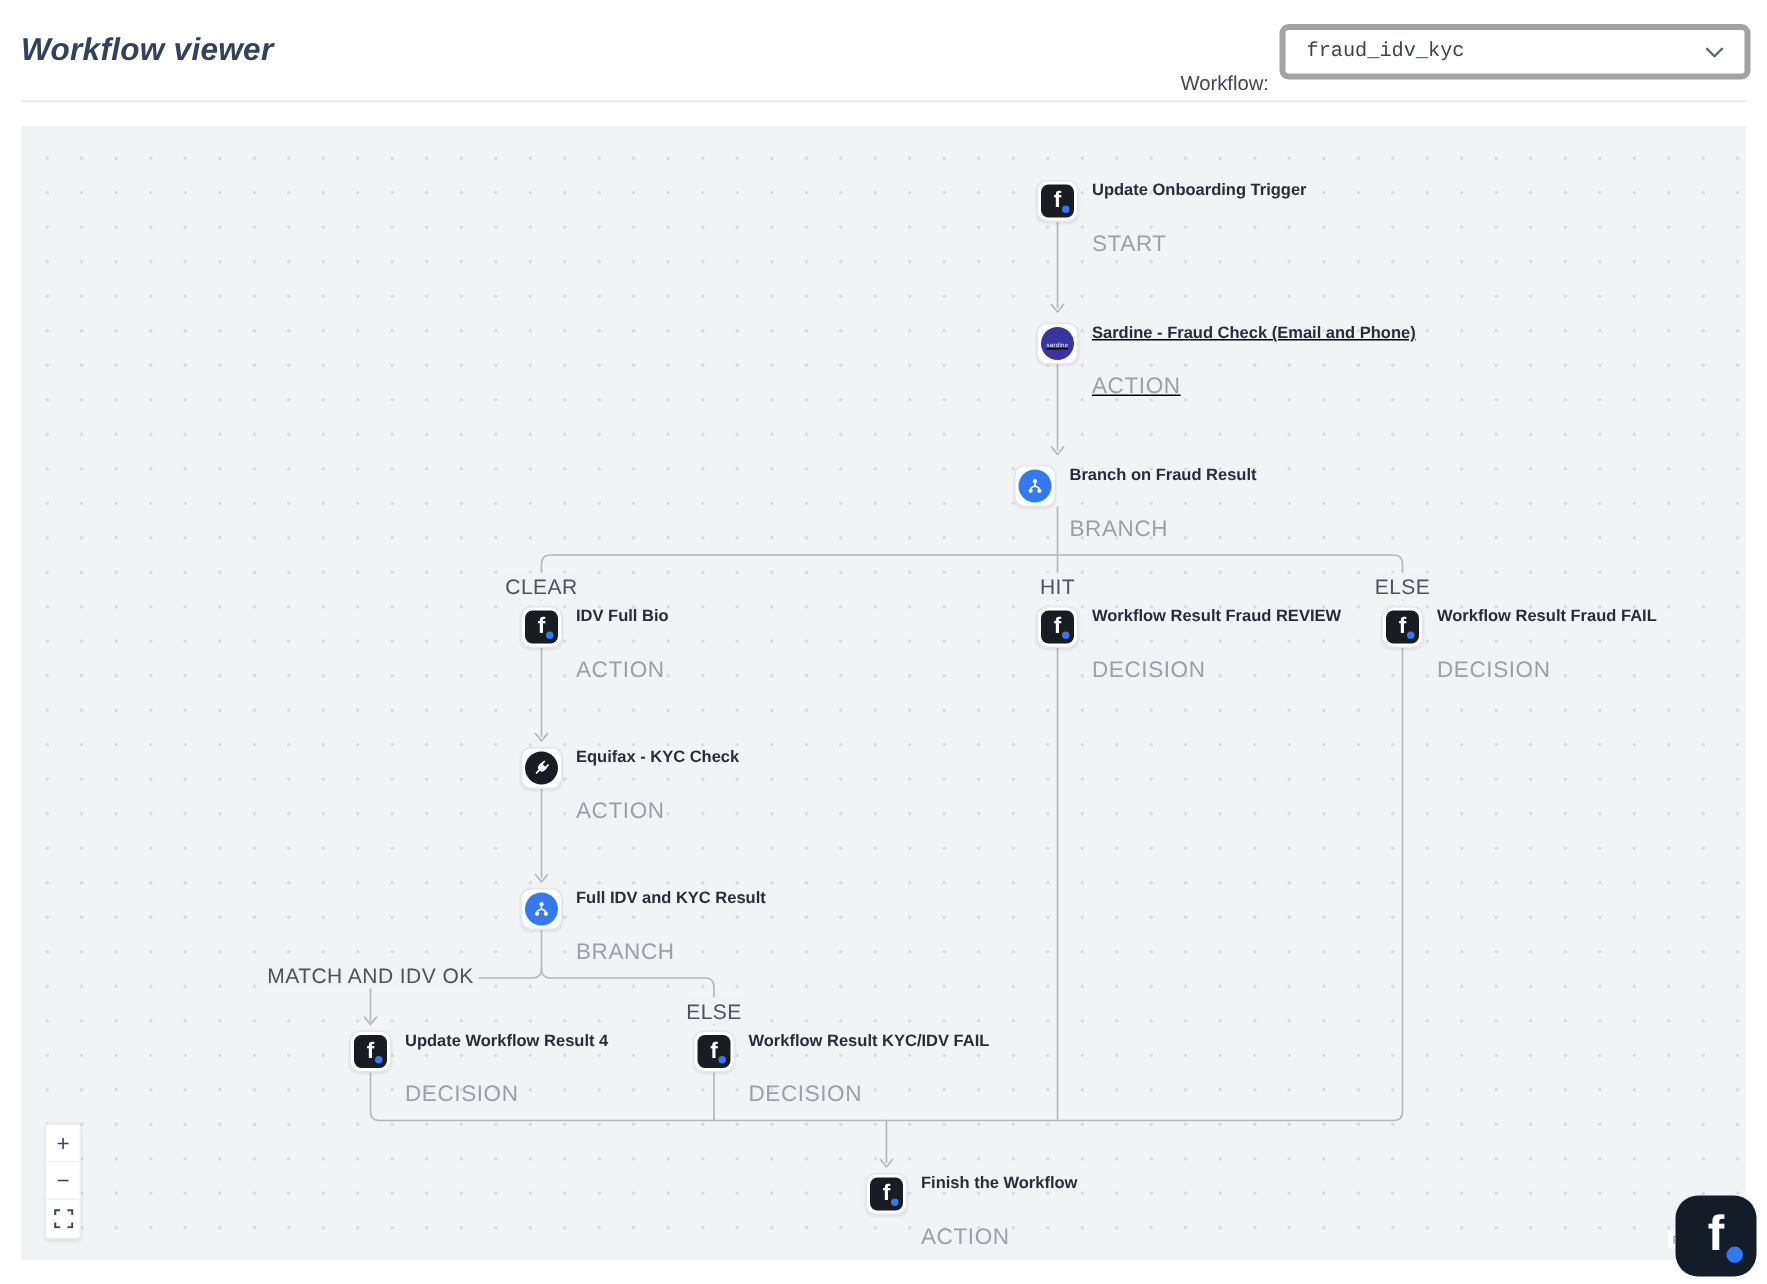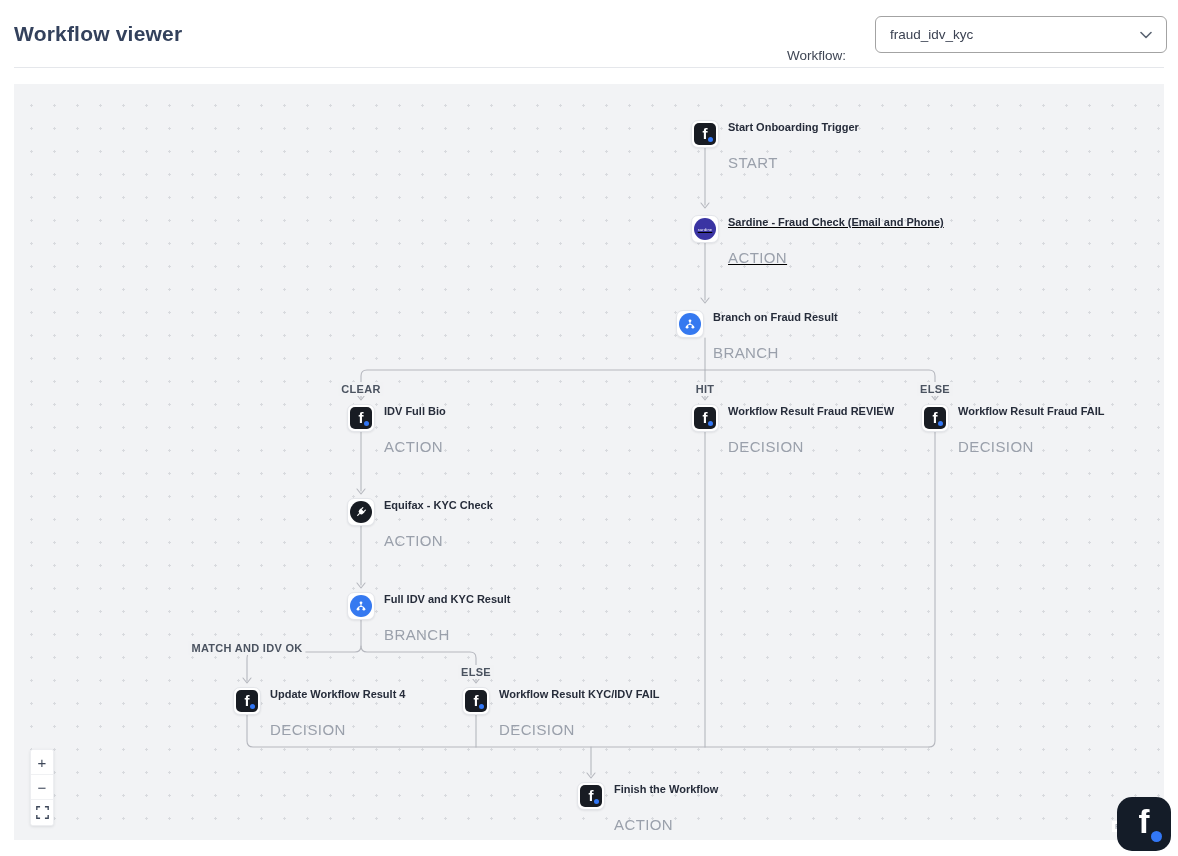--- a/index.html
+++ b/index.html
@@ -3,25 +3,25 @@
 <meta charset="utf-8">
 <style>
   * { margin:0; padding:0; box-sizing:border-box; }
   html,body { width:1178px; height:856px; background:#fff; overflow:hidden;
               font-family:"Liberation Sans", sans-serif; }
   .page { position:relative; width:1178px; height:856px; }
 
   
   .header { position:absolute; left:0; top:0; width:1178px; height:67px; background:#fff; }
   .page-title { position:absolute; left:14px; top:22px; font-size:21px; font-weight:700;
-                color:#33415c; letter-spacing:.2px; }
+                color:#33415c; letter-spacing:.2px;font-style:italic; }
   .wf-label { position:absolute; right:332px; top:28px; font-size:13.5px; color:#3f4654;margin-top:20px; }
-  .wf-select { position:absolute; right:11px; top:16px; width:292px; height:37px;
-               background:#fff; border:1px solid #a3a3a3; border-radius:6px;
-               display:flex; align-items:center; padding:0 14px; cursor:pointer; }
+  .wf-select { position:absolute; right:11px; top:16px; width:314px; height:37px;
+               background:#fff; border:4px solid #a3a3a3; border-radius:6px;
+               display:flex; align-items:center; padding:0 14px; cursor:pointer;font-family:Liberation Mono, monospace; }
   .wf-select-value { font-size:13.5px; color:#3b4252; flex:1; }
   .divider { position:absolute; left:14px; top:67px; width:1150px; height:1px; background:#e5e7eb; }
 
   
   .canvas { position:absolute; left:14px; top:84px; width:1150px; height:756px;
             background-color:#f2f3f5;
             background-image:radial-gradient(#d8dade 1.1px, transparent 1.2px);
             background-size:23px 23px; background-position:6px 10px; }
   .edges { position:absolute; left:0; top:0; pointer-events:none; }
 
@@ -38,21 +38,21 @@
   .round-badge { width:22px; height:22px; border-radius:50%;
                  display:flex; align-items:center; justify-content:center; }
   .badge-sardine { background:#3a34a3; }
   .sardine-text { color:#fff; font-size:4px; letter-spacing:.2px; }
   .badge-branch { background:#3579f0; }
   .badge-equifax { background:#181c23; }
   .node-text { padding-top:1px; }
   .node-title { font-size:11px; font-weight:700; color:#262c3a; line-height:13px; white-space:nowrap; }
   .node-sub { font-size:15px; color:#9aa0ab; letter-spacing:.4px; margin-top:20px; white-space:nowrap; }
 
-  .edge-label { position:absolute; transform:translateX(-50%); font-size:11px; font-weight:700;
+  .edge-label { position:absolute; transform:translateX(-50%); font-size:14px; font-weight:400;
                 color:#4b5360; letter-spacing:.3px; background:#f1f2f4; padding:1px 3px;
                 white-space:nowrap; }
 
   
   .controls { position:absolute; left:16px; top:665px; width:24px; background:#fff;
               border:1px solid #edeef1; border-radius:3px;
               box-shadow:0 1px 3px rgba(20,25,40,.10); overflow:hidden; }
   .ctrl-btn { width:100%; height:25px; background:#fff; border:none; border-bottom:1px solid #f0f1f3;
               display:flex; align-items:center; justify-content:center; cursor:pointer;
               font-size:15px; color:#3d4759; }
@@ -133,21 +133,21 @@
     <div class="edge-label" style="left:462px; top:581px;">ELSE</div>
 
     <div class="node" style="left:677px; top:36px;">
       <span class="icon-card">
           <span class="f-badge">
             <span class="f-letter">f</span>
             <span class="f-dot"></span>
           </span>
         </span>
       <span class="node-text">
-          <div class="node-title">Start Onboarding Trigger</div>
+          <div class="node-title">Update Onboarding Trigger</div>
           <div class="node-sub">START</div>
         </span>
     </div>
 
     <div class="node" style="left:677px; top:131px;text-decoration:underline;">
       <span class="icon-card">
           <span class="round-badge badge-sardine">
             <span class="sardine-text">sardine</span>
           </span>
         </span>

